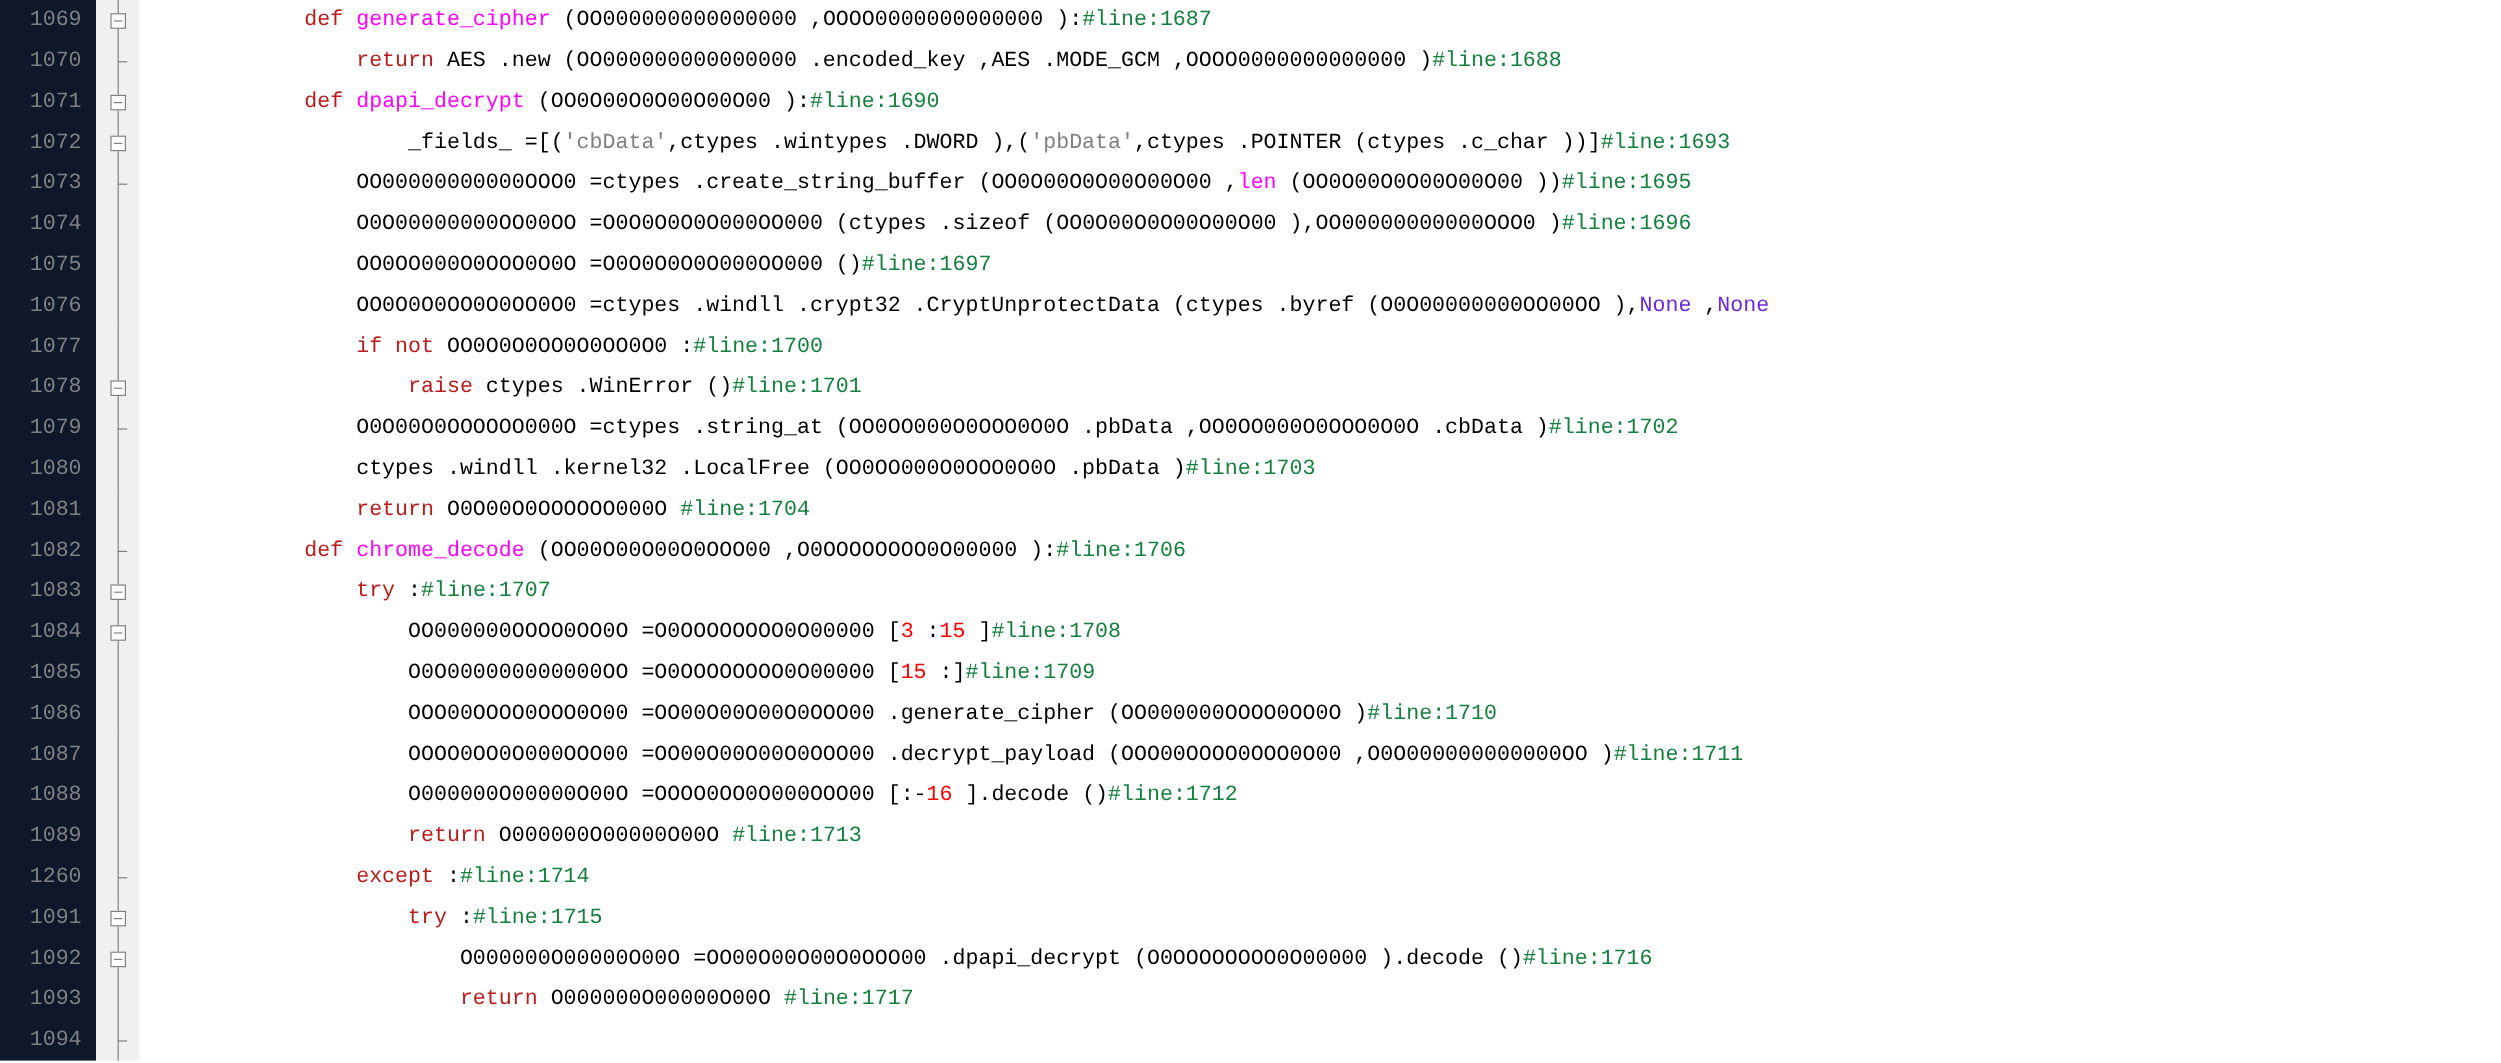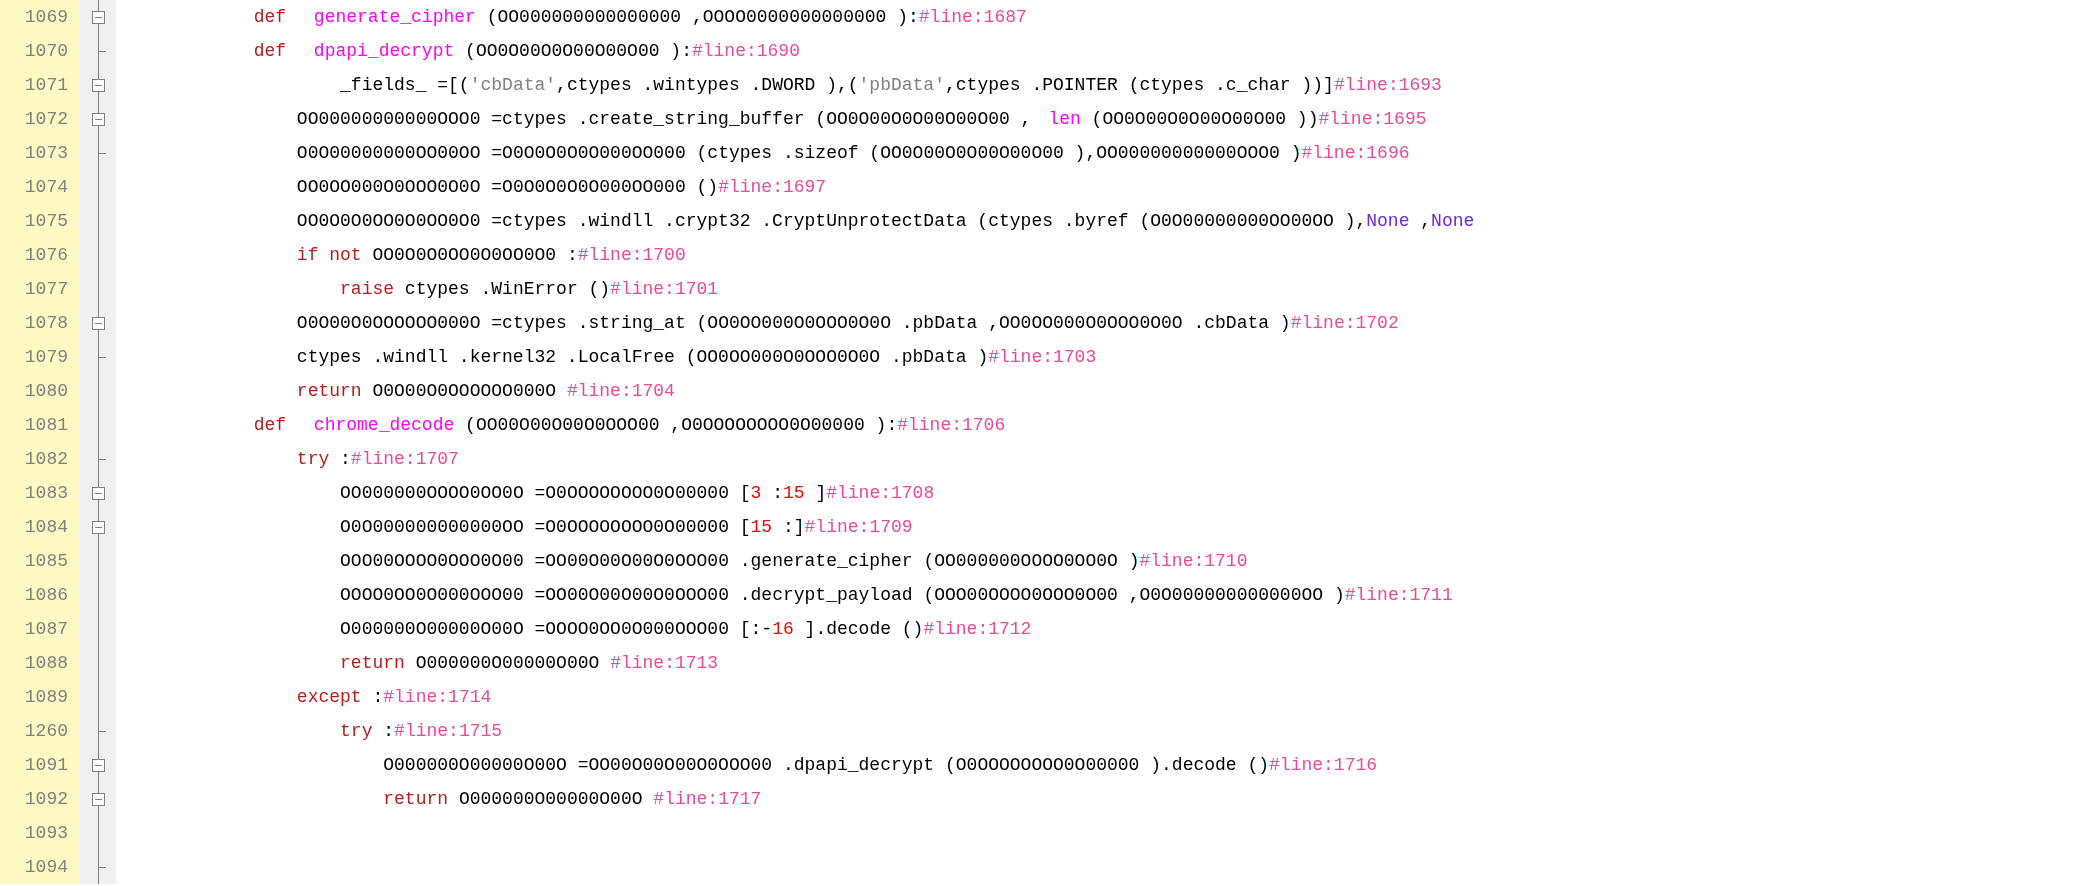--- a/index.html
+++ b/index.html
@@ -8,21 +8,21 @@
       font-size: 18px;
       line-height: 34px;
       background: #ffffff;
       white-space: nowrap;
       overflow-x: auto;
     }
     .editor {
       display: flex;
     }
     .gutter {
-      background: #fef9c3;
+      background: #0f172a;
       color: #808080;
       text-align: right;
       padding: 0 12px 0 16px;
       user-select: none;
       min-width: 80px;
     }
     .gutter-line {
       height: 34px;
     }
     .fold-column {
@@ -75,24 +75,24 @@
       padding-left: 8px;
       position: relative;
     }
     .code-line {
       height: 34px;
       white-space: pre;
       position: relative;
     }
     
     .kw { color: #b91c1c; }           
-    .fn { color: #ff00ff; margin-left: 17px; }
+    .fn { color: #ff00ff; }
     .str { color: #808080; text-align: center; }          
     .num { color: #ff0000; }          
-    .cmt { color: #ec4899; }          
+    .cmt { color: #15803d; }          
     .op { color: #000000; }
     .nm { color: #000000; }
     .none { color: #6d28d9; }
     .obsc { color: #000000; }
   </style>
 </head>
 <body>
 
 <div class="editor">
   <div class="gutter" id="gutter">
@@ -212,20 +212,21 @@
       <div class="fold-cell">
         <div class="fold-line-v"></div>
       </div>
       <div class="fold-cell">
         <div class="fold-line-v"></div>
         <div class="fold-tee"></div>
       </div>
     </div>
   <div class="code-area" id="codearea">
       <div class="code-line"><span>            </span><span class="kw">def </span><span class="fn">generate_cipher</span><span class="op"> (</span><span class="obsc">OO000000000000000</span><span class="op"> ,</span><span class="obsc">OOOO0000000000000</span><span class="op"> ):</span><span class="cmt">#line:1687</span></div>
+      <div class="code-line"><span>                </span><span class="kw">return </span><span class="nm">AES .new </span><span class="op">(</span><span class="obsc">OO000000000000000</span><span class="nm"> .encoded_key ,AES .MODE_GCM ,</span><span class="obsc">OOOO0000000000000</span><span class="op"> )</span><span class="cmt">#line:1688</span></div>
       <div class="code-line"><span>            </span><span class="kw">def </span><span class="fn">dpapi_decrypt</span><span class="op"> (</span><span class="obsc">OO0O00O0O00O00O00</span><span class="op"> ):</span><span class="cmt">#line:1690</span></div>
       <div class="code-line"><span>                    </span><span class="nm">_fields_ </span><span class="op">=[(</span><span class="str">'cbData'</span><span class="op">,</span><span class="nm">ctypes .wintypes .DWORD </span><span class="op">),(</span><span class="str">'pbData'</span><span class="op">,</span><span class="nm">ctypes .POINTER </span><span class="op">(</span><span class="nm">ctypes .c_char </span><span class="op">))]</span><span class="cmt">#line:1693</span></div>
       <div class="code-line"><span>                </span><span class="obsc">OO00000000000OOO0</span><span class="op"> =</span><span class="nm">ctypes .create_string_buffer </span><span class="op">(</span><span class="obsc">OO0O00O0O00O00O00</span><span class="op"> ,</span><span class="fn">len</span><span class="op"> (</span><span class="obsc">OO0O00O0O00O00O00</span><span class="op"> ))</span><span class="cmt">#line:1695</span></div>
       <div class="code-line"><span>                </span><span class="obsc">O0O00000000OO00OO</span><span class="op"> =</span><span class="obsc">O0O0O0O0O000OO000</span><span class="op"> (</span><span class="nm">ctypes .sizeof </span><span class="op">(</span><span class="obsc">OO0O00O0O00O00O00</span><span class="op"> ),</span><span class="obsc">OO00000000000OOO0</span><span class="op"> )</span><span class="cmt">#line:1696</span></div>
       <div class="code-line"><span>                </span><span class="obsc">OO0OO000O0OOO0O0O</span><span class="op"> =</span><span class="obsc">O0O0O0O0O000OO000</span><span class="op"> ()</span><span class="cmt">#line:1697</span></div>
       <div class="code-line"><span>                </span><span class="obsc">OO0O0O0OO0O0OO0O0</span><span class="op"> =</span><span class="nm">ctypes .windll .crypt32 .CryptUnprotectData </span><span class="op">(</span><span class="nm">ctypes .byref </span><span class="op">(</span><span class="obsc">O0O00000000OO00OO</span><span class="op"> ),</span><span class="none">None</span><span class="op"> ,</span><span class="none">None</span></div>
       <div class="code-line"><span>                </span><span class="kw">if not </span><span class="obsc">OO0O0O0OO0O0OO0O0</span><span class="op"> :</span><span class="cmt">#line:1700</span></div>
       <div class="code-line"><span>                    </span><span class="kw">raise </span><span class="nm">ctypes .WinError </span><span class="op">()</span><span class="cmt">#line:1701</span></div>
       <div class="code-line"><span>                </span><span class="obsc">O0O00O0OOOOOO000O</span><span class="op"> =</span><span class="nm">ctypes .string_at </span><span class="op">(</span><span class="obsc">OO0OO000O0OOO0O0O</span><span class="nm"> .pbData ,</span><span class="obsc">OO0OO000O0OOO0O0O</span><span class="nm"> .cbData </span><span class="op">)</span><span class="cmt">#line:1702</span></div>
       <div class="code-line"><span>                </span><span class="nm">ctypes .windll .kernel32 .LocalFree </span><span class="op">(</span><span class="obsc">OO0OO000O0OOO0O0O</span><span class="nm"> .pbData </span><span class="op">)</span><span class="cmt">#line:1703</span></div>

